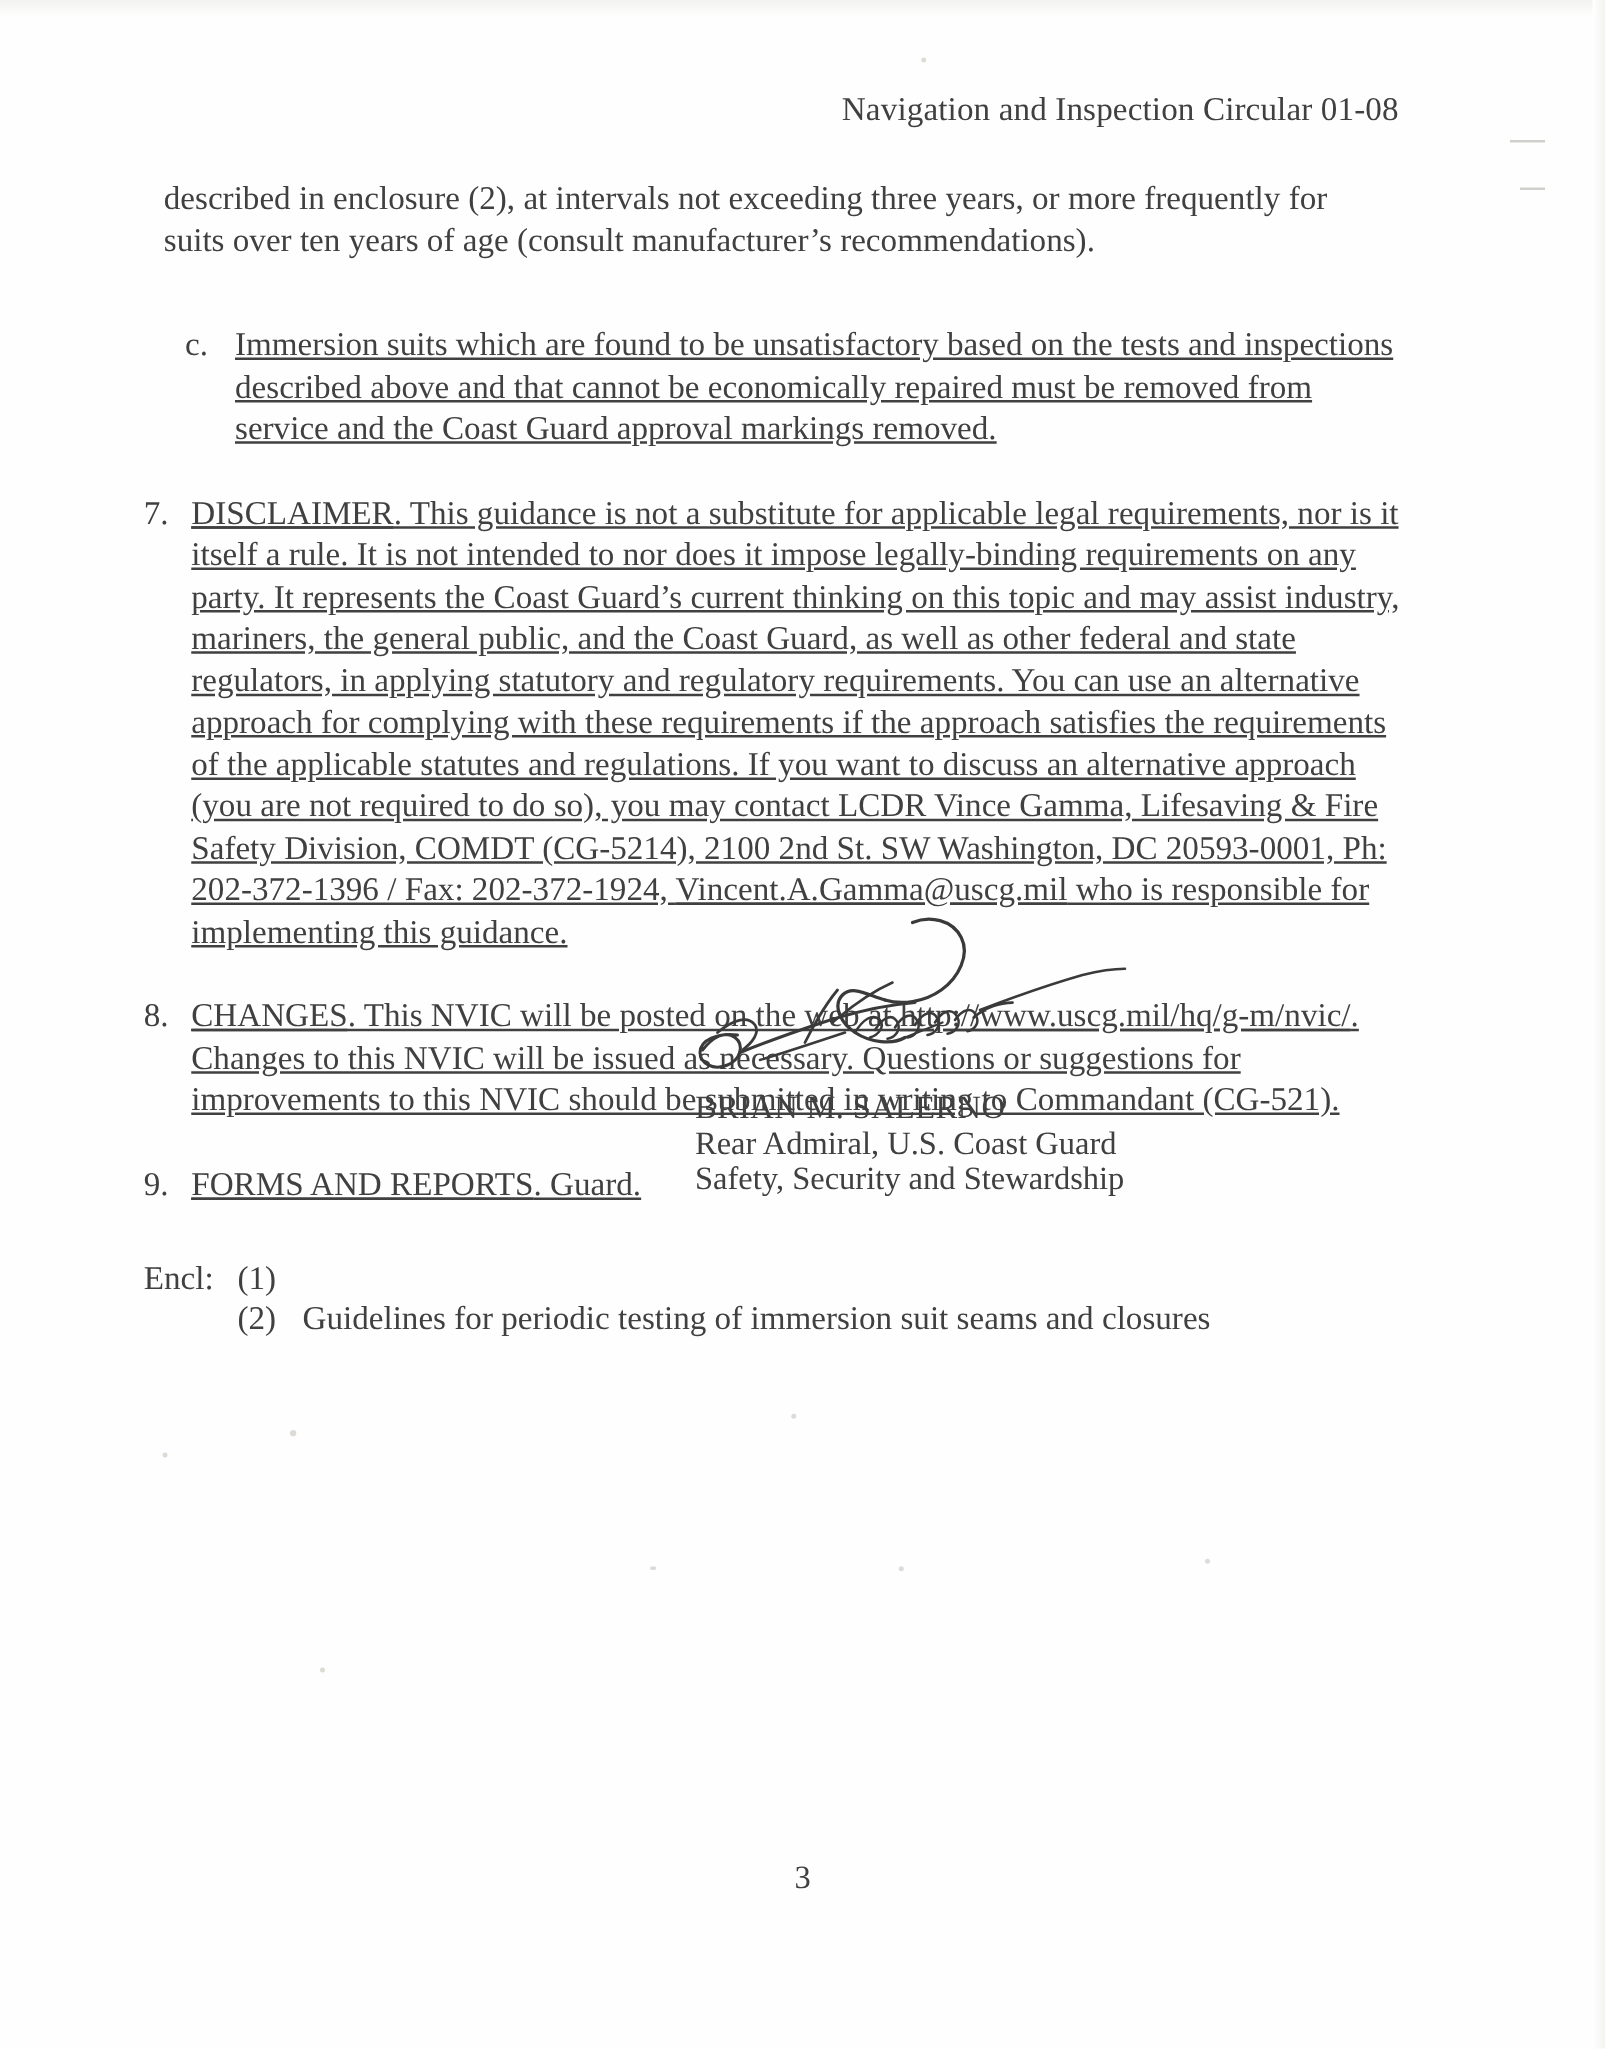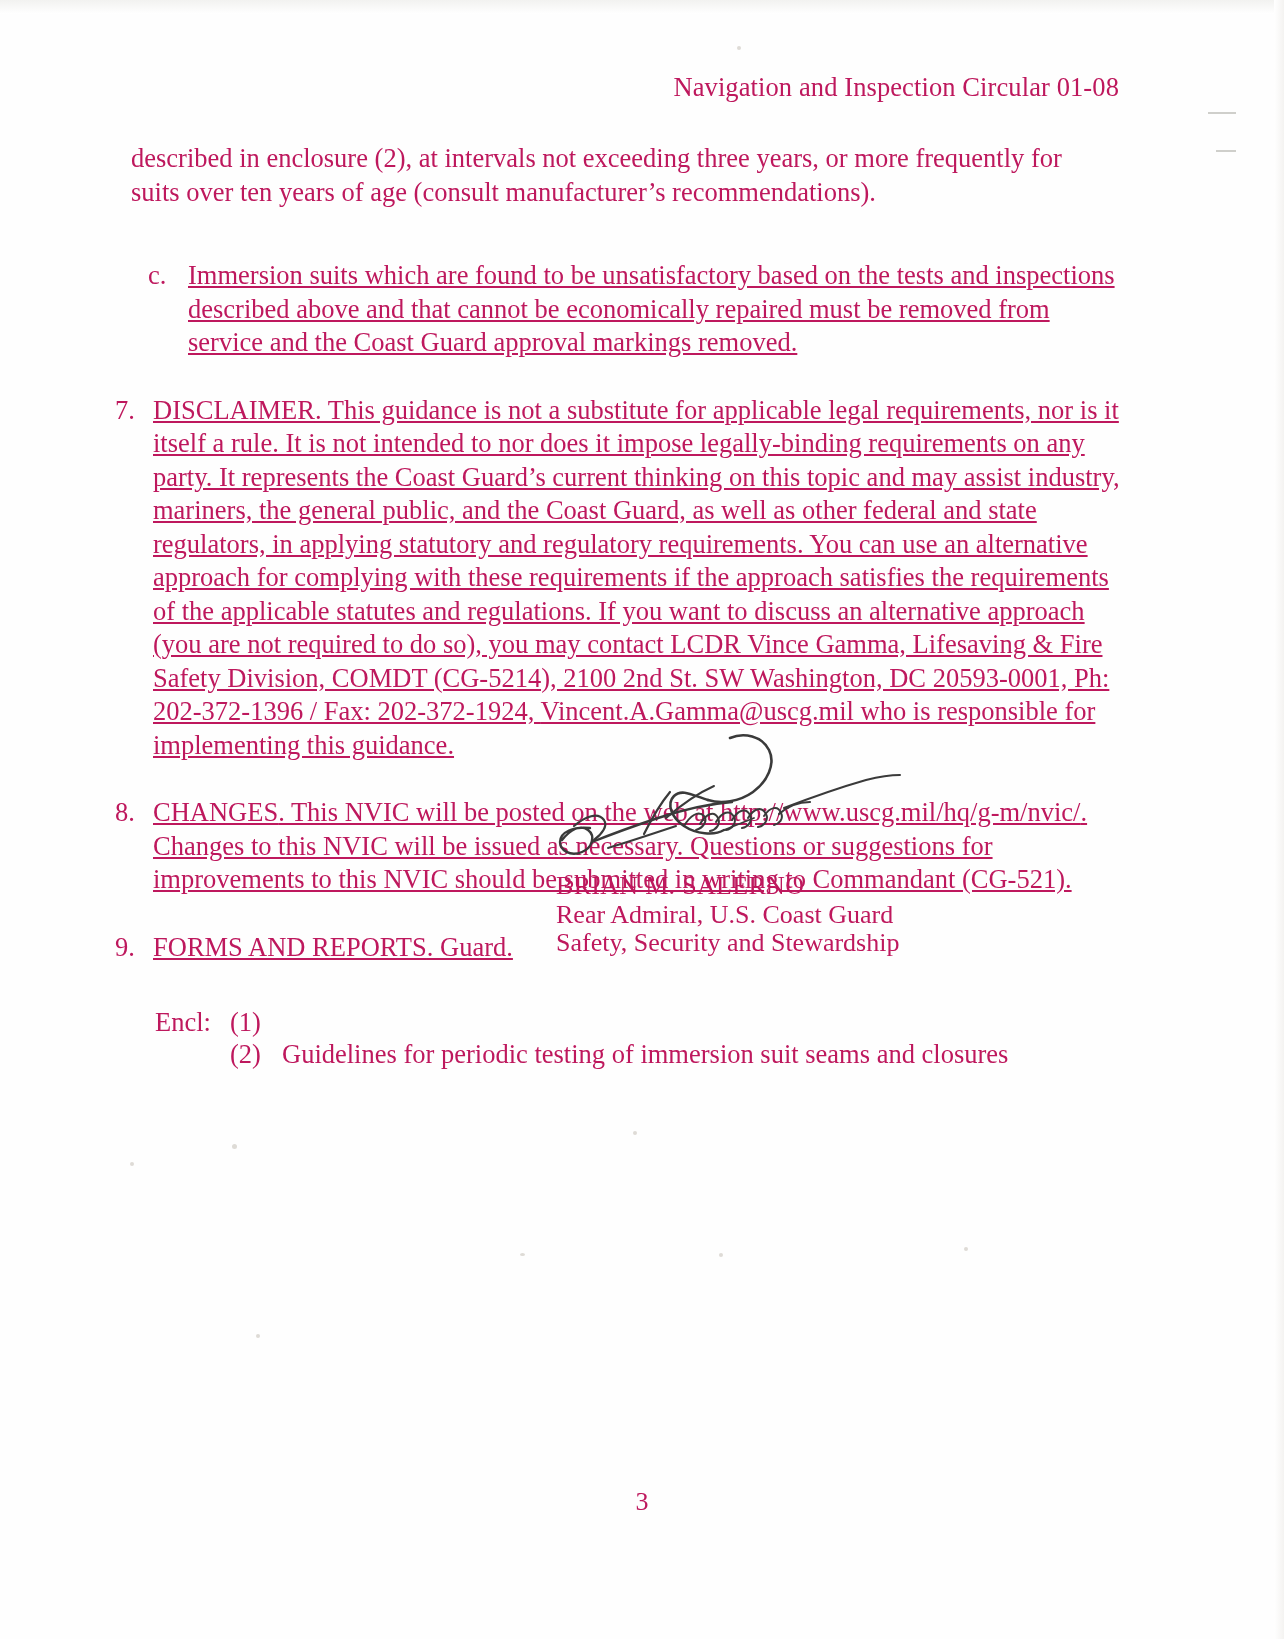--- a/index.html
+++ b/index.html
@@ -7,21 +7,21 @@
     padding: 0;
     background: #ffffff;
   }
   .page {
     position: relative;
     width: 1284px;
     height: 1639px;
     margin: 0 auto;
     background: #fefefe;
     font-family: "Liberation Serif", "DejaVu Serif", serif;
-    color: #be185d;
+    color: #404040;
     overflow: hidden;
   }
   
   .scan-edge-top {
     position: absolute;
     left: 0; top: 0;
     width: 100%; height: 14px;
     background: linear-gradient(180deg, #f2f2f0 0%, #ffffff 100%);
     pointer-events: none;
   }
@@ -116,21 +116,21 @@
   }
 
   .encl {
     position: absolute;
     left: 115px;
     top: 1006px;
     font-size: 26.5px;
     line-height: 32px;
   }
   .encl-row { display: flex; align-items: flex-start; }
-  .encl-label { width: 75px; flex: 0 0 auto; margin-left: 40px; }
+  .encl-label { width: 75px; flex: 0 0 auto; }
   .encl-num { width: 52px; flex: 0 0 auto; }
   .encl-text { flex: 1 1 auto; white-space: nowrap; }
 
   .page-number {
     position: absolute;
     left: 0;
     right: 0;
     top: 1487px;
     text-align: center;
     font-size: 26px;

